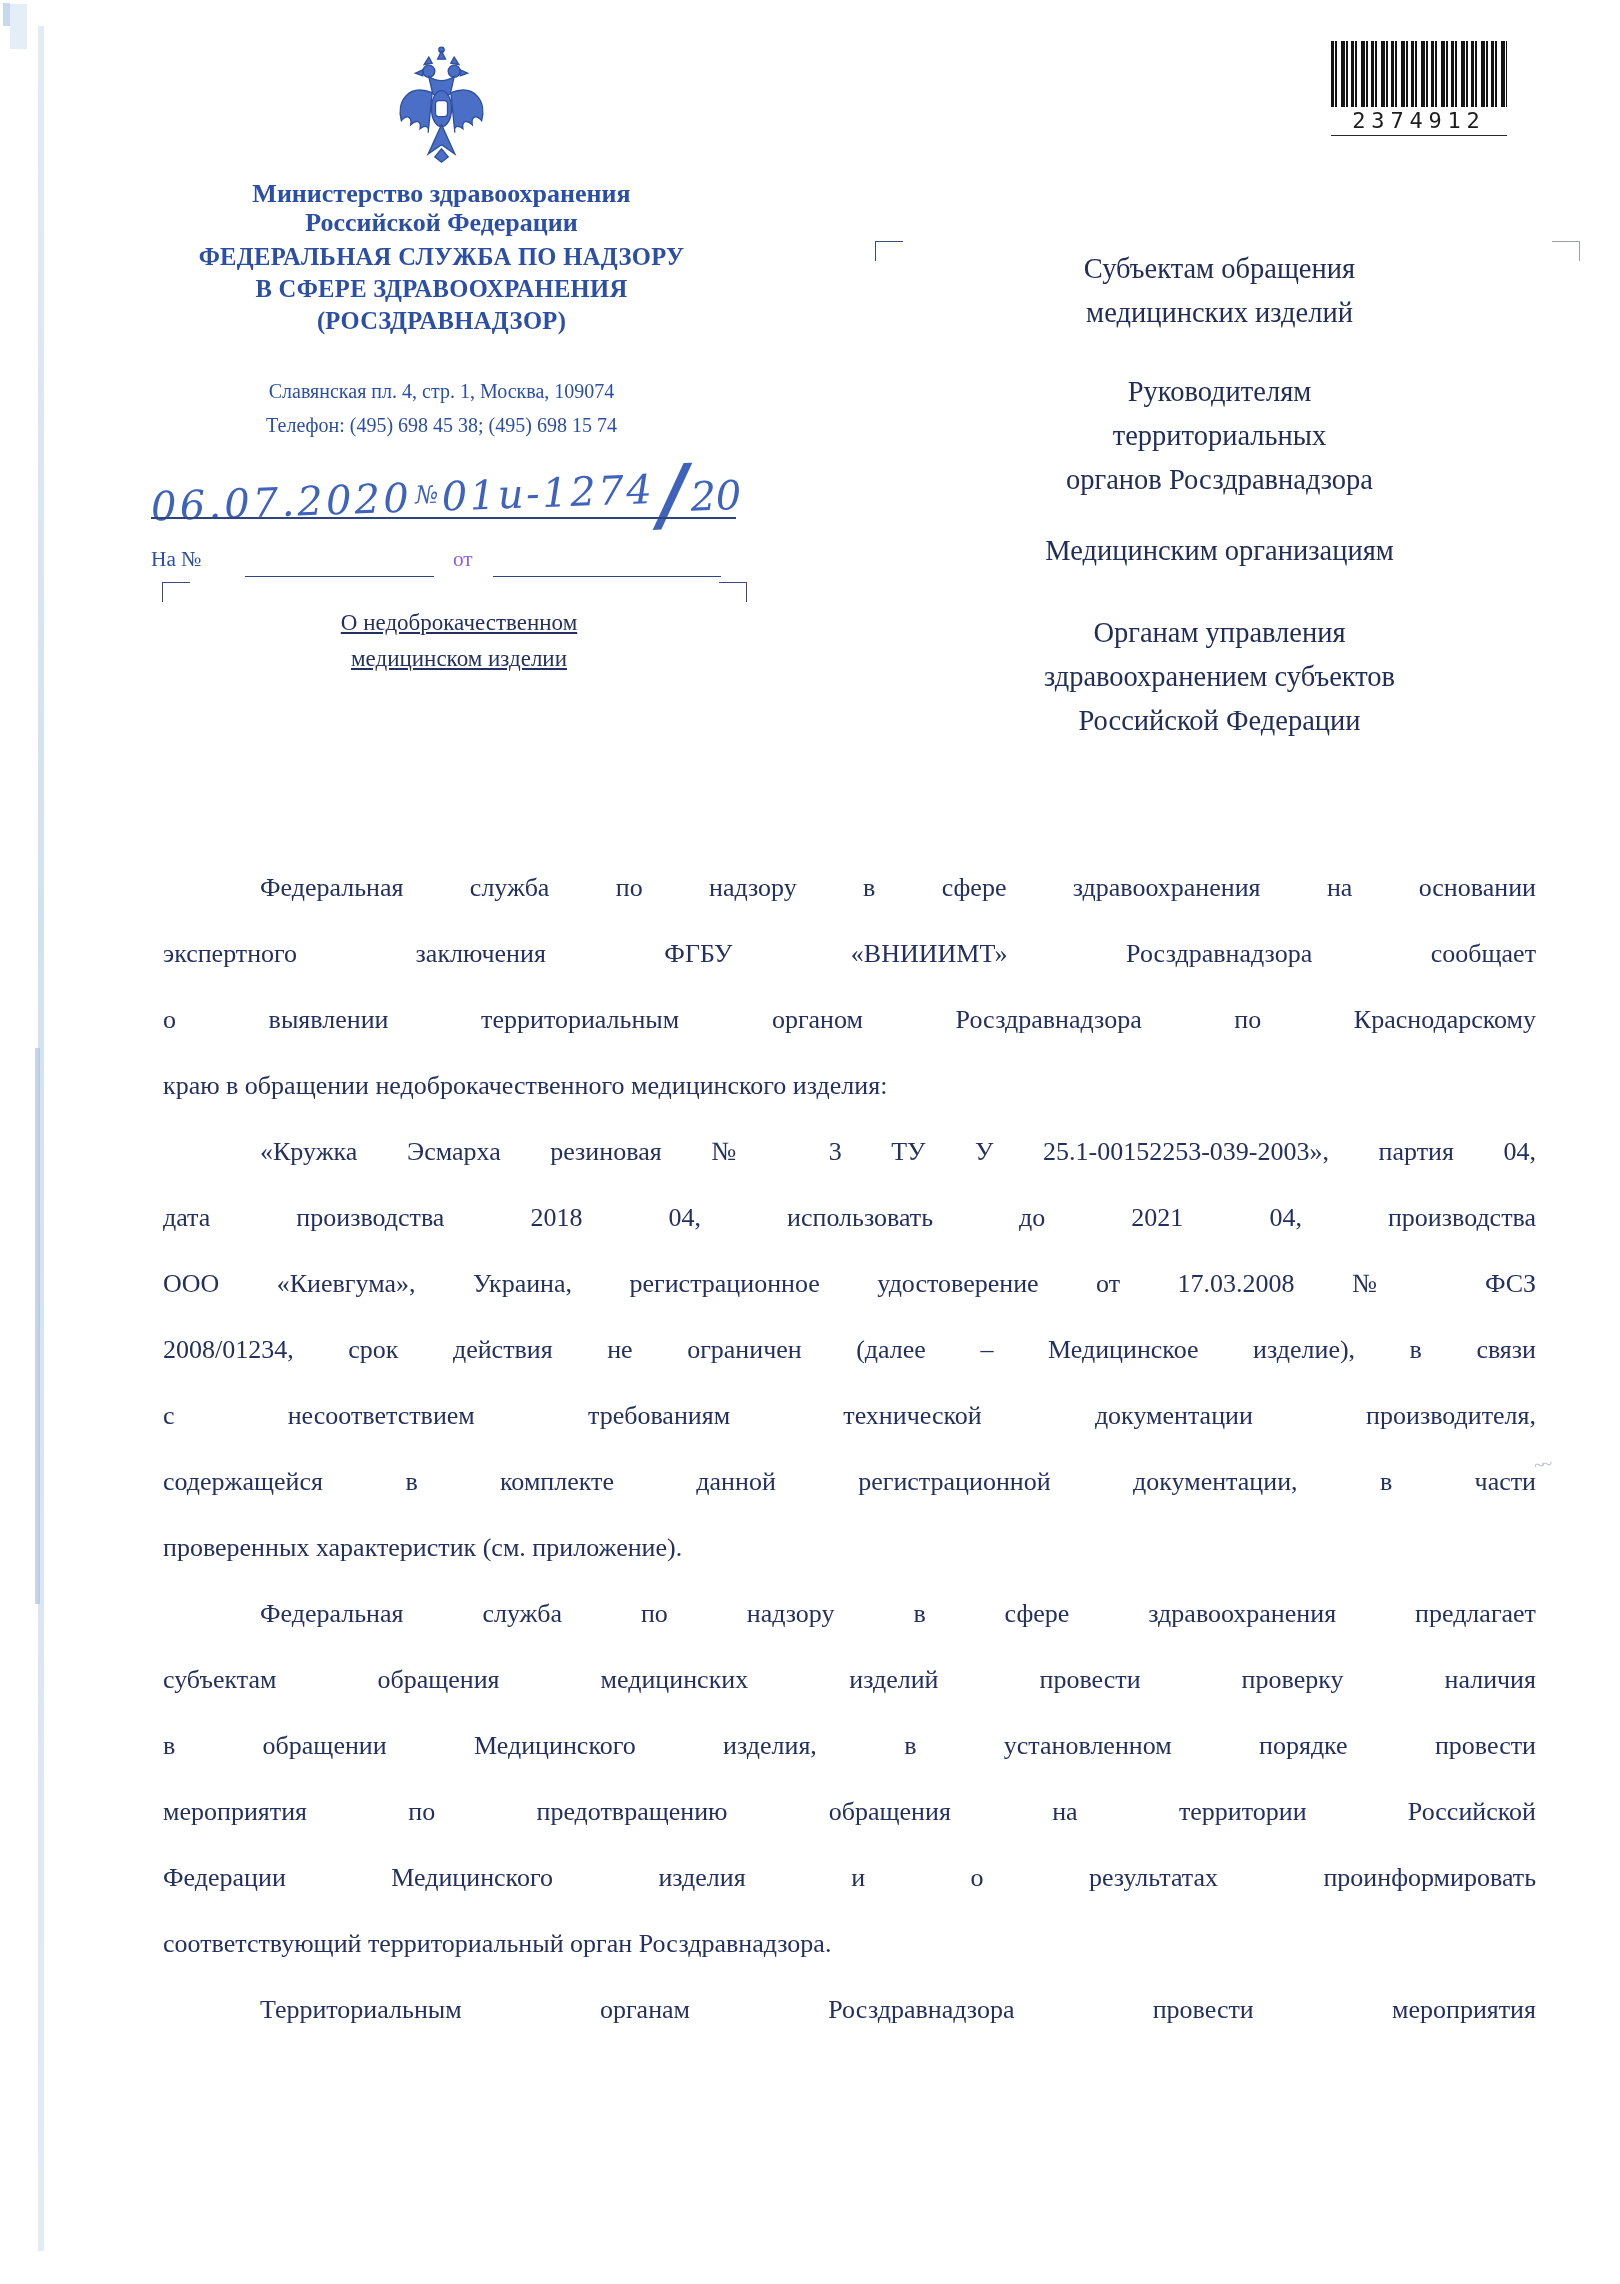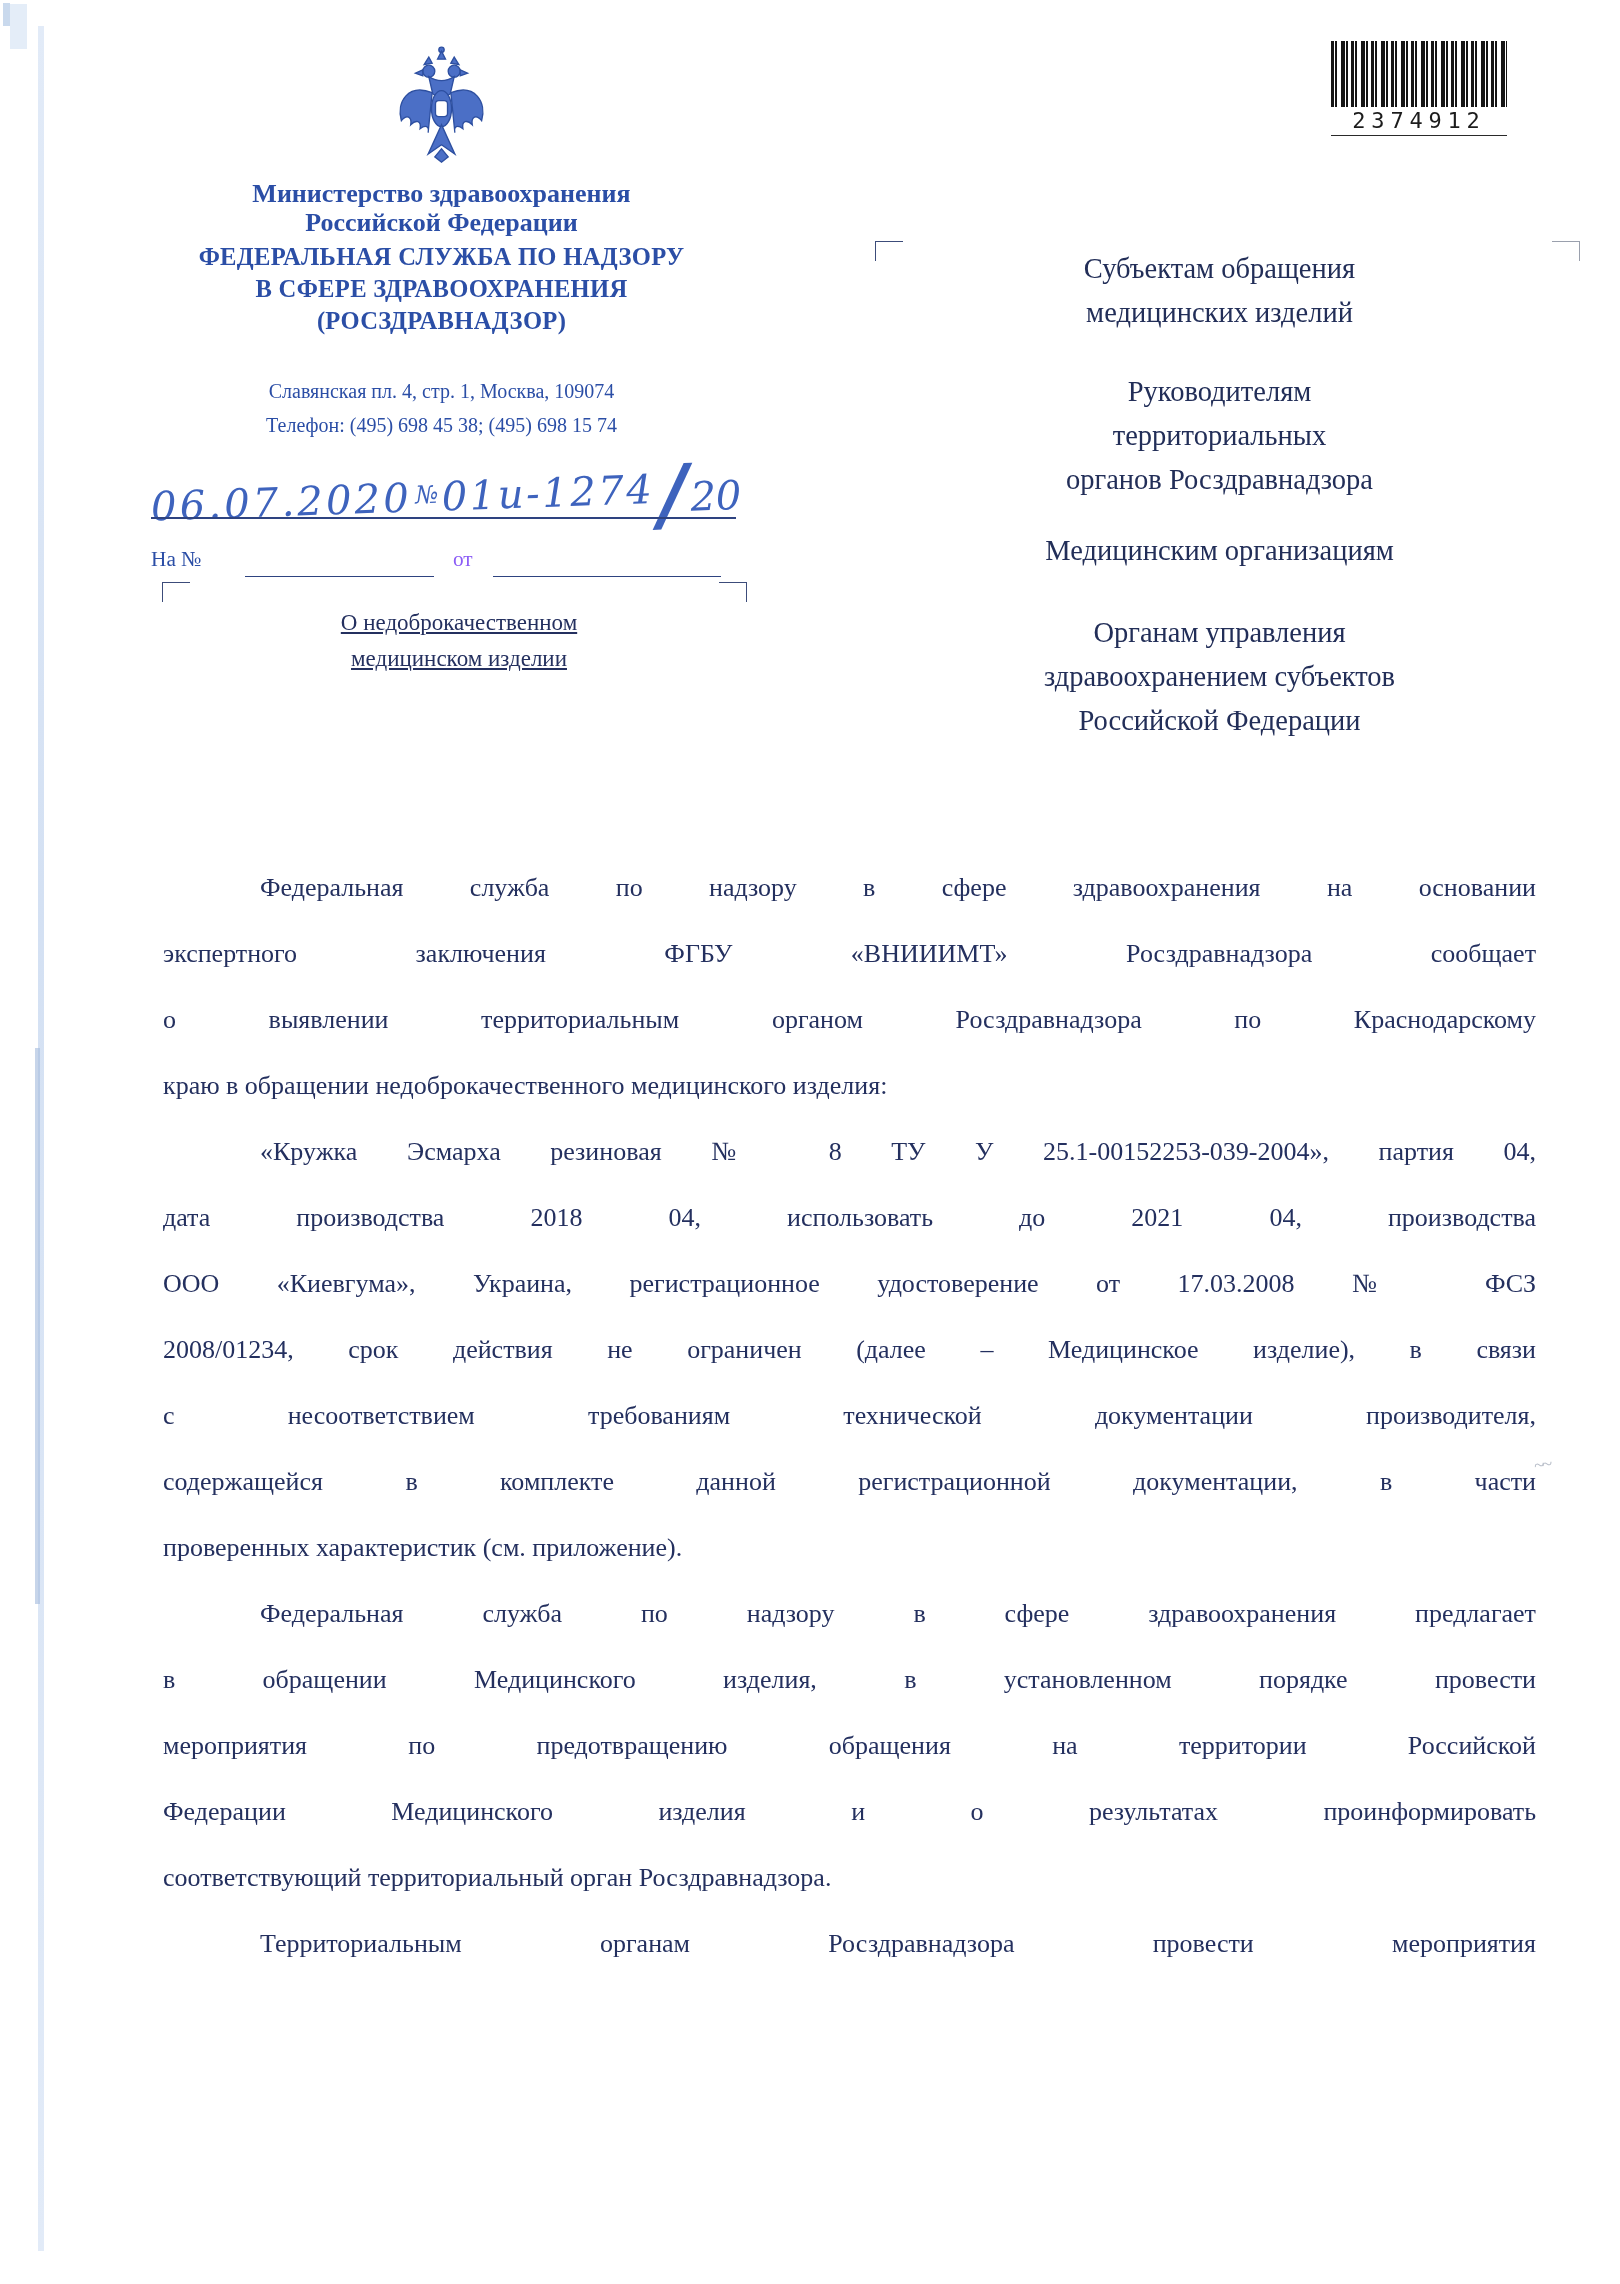--- a/index.html
+++ b/index.html
@@ -190,30 +190,31 @@
   </div>
 
   <div class="docbody">
     <div class="para">
       <div class="bline indent">Федеральная служба по надзору в сфере здравоохранения на основании</div>
       <div class="bline">экспертного заключения ФГБУ «ВНИИИМТ» Росздравнадзора сообщает</div>
       <div class="bline">о выявлении территориальным органом Росздравнадзора по Краснодарскому</div>
       <div class="bline final">краю в обращении недоброкачественного медицинского изделия:</div>
     </div>
     <div class="para">
-      <div class="bline indent">«Кружка Эсмарха резиновая № 8 ТУ У 25.1-00152253-039-2004», партия 04,</div>
+      <div class="bline indent">«Кружка Эсмарха резиновая № 3 ТУ У 25.1-00152253-039-2003», партия 04,</div>
       <div class="bline">дата производства 2018 04, использовать до 2021 04, производства</div>
       <div class="bline">ООО «Киевгума», Украина, регистрационное удостоверение от 17.03.2008 № ФСЗ</div>
       <div class="bline">2008/01234, срок действия не ограничен (далее – Медицинское изделие), в связи</div>
       <div class="bline">с несоответствием требованиям технической документации производителя,</div>
       <div class="bline">содержащейся в комплекте данной регистрационной документации, в части</div>
       <div class="bline final">проверенных характеристик (см. приложение).</div>
     </div>
     <div class="para">
       <div class="bline indent">Федеральная служба по надзору в сфере здравоохранения предлагает</div>
+      <div class="bline">субъектам обращения медицинских изделий провести проверку наличия</div>
       <div class="bline">в обращении Медицинского изделия, в установленном порядке провести</div>
       <div class="bline">мероприятия по предотвращению обращения на территории Российской</div>
       <div class="bline">Федерации Медицинского изделия и о результатах проинформировать</div>
       <div class="bline final">соответствующий территориальный орган Росздравнадзора.</div>
     </div>
     <div class="para">
       <div class="bline indent">Территориальным органам Росздравнадзора провести мероприятия</div>
     </div>
   </div>
 

